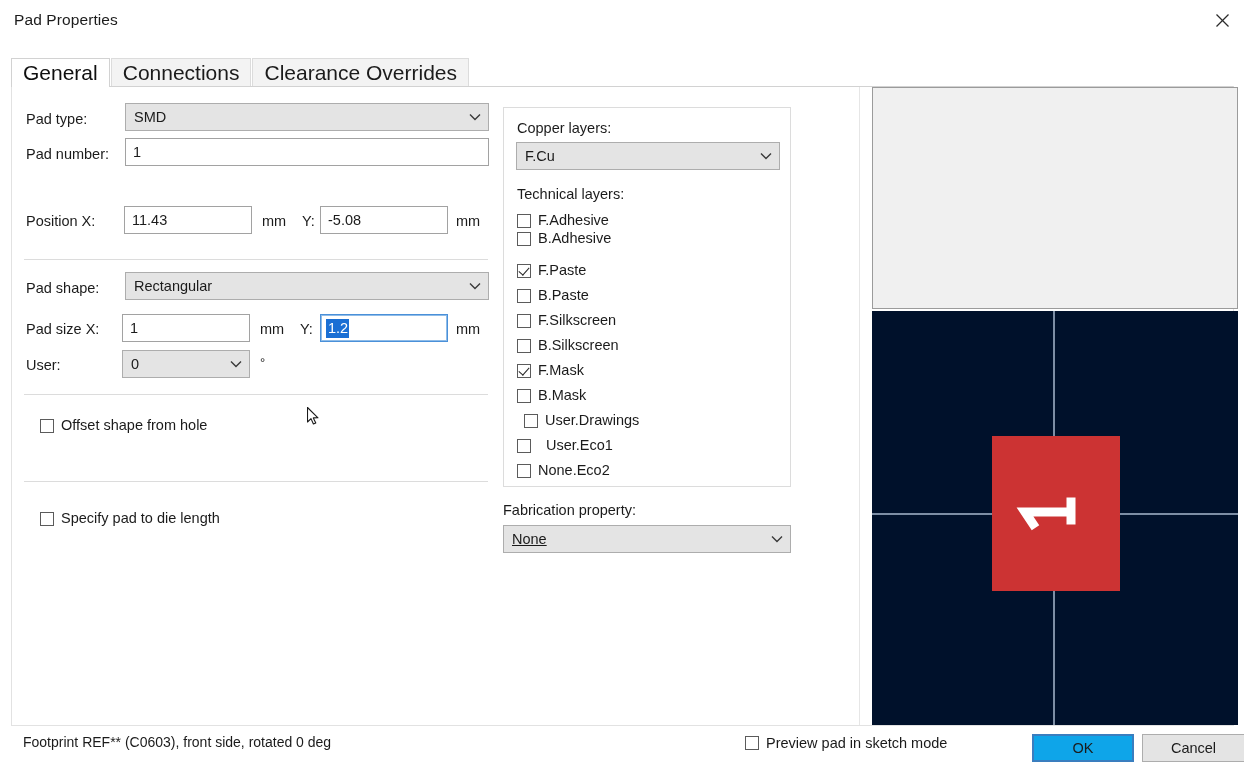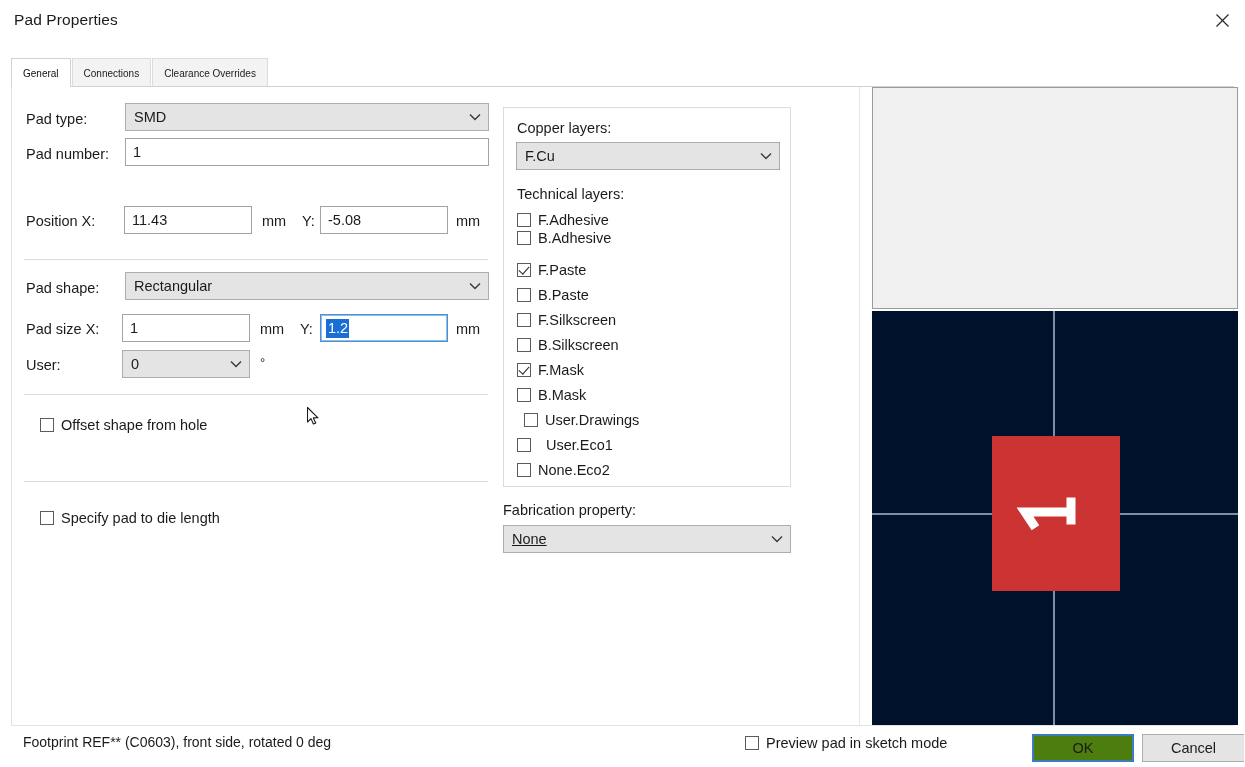--- a/index.html
+++ b/index.html
@@ -51,21 +51,21 @@
     left: 11px; top: 58px;
     height: 29px;
     display: flex;
     align-items: flex-end;
   }
   .tab {
     height: 29px;
     padding: 0 11px;
     display: flex;
     align-items: center;
-    font-size: 10px;
+    font-size: 21px;
     color: #1b1b1b;
     background: #f3f3f3;
     border: 1px solid #dcdcdc;
     border-bottom: none;
     margin-right: 1px;
     cursor: pointer;
     white-space: nowrap;
   }
   .tab.active {
     background: #ffffff;
@@ -155,21 +155,21 @@
   .rule {
     position: absolute;
     height: 1px;
     background: #dcdcdc;
   }
 
   
   .cbrow {
     position: absolute;
     display: flex;
-    align-items: center;
+    align-items: flex-end;
     cursor: pointer;
     white-space: nowrap;
   }
   .cbox {
     width: 14px; height: 14px;
     border: 1px solid #5b5b5b;
     background: #ffffff;
     margin-right: 7px;
     flex: none;
     position: relative;
@@ -278,21 +278,21 @@
     border: 1px solid #adadad;
     display: flex;
     align-items: center;
     justify-content: center;
     font-size: 14.5px;
     color: #1b1b1b;
     cursor: pointer;
   }
   .btn.primary {
     border: 2px solid #3a7ebf;
-    background: #4d7c0f;
+    background: #0ea5e9;
   }
   .btn-ok  { left: 1032px; top: 734px; width: 102px; }
   .btn-cancel { left: 1142px; top: 734px; width: 102px; border-right: none; }
 
   
   .cursor {
     position: absolute;
     left: 295px; top: 320px;
     width: 14px; height: 20px;
     pointer-events: none;

